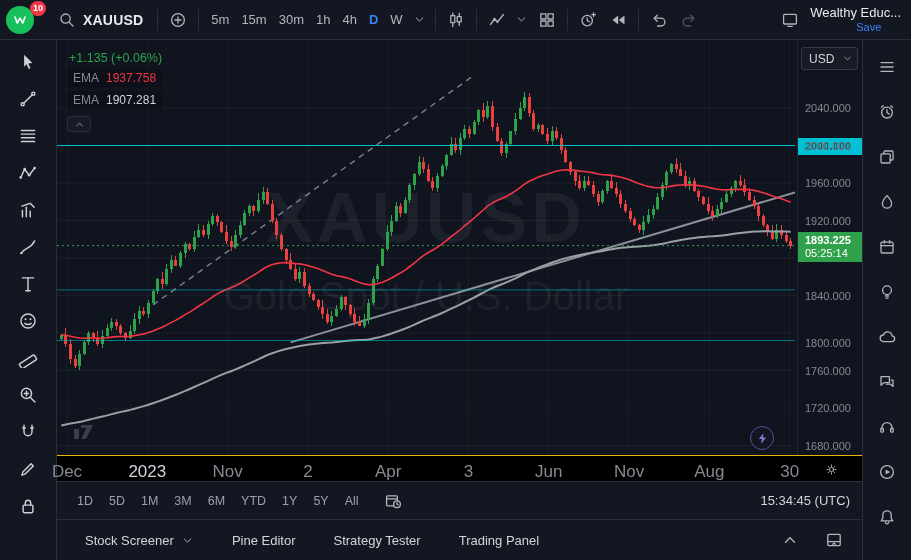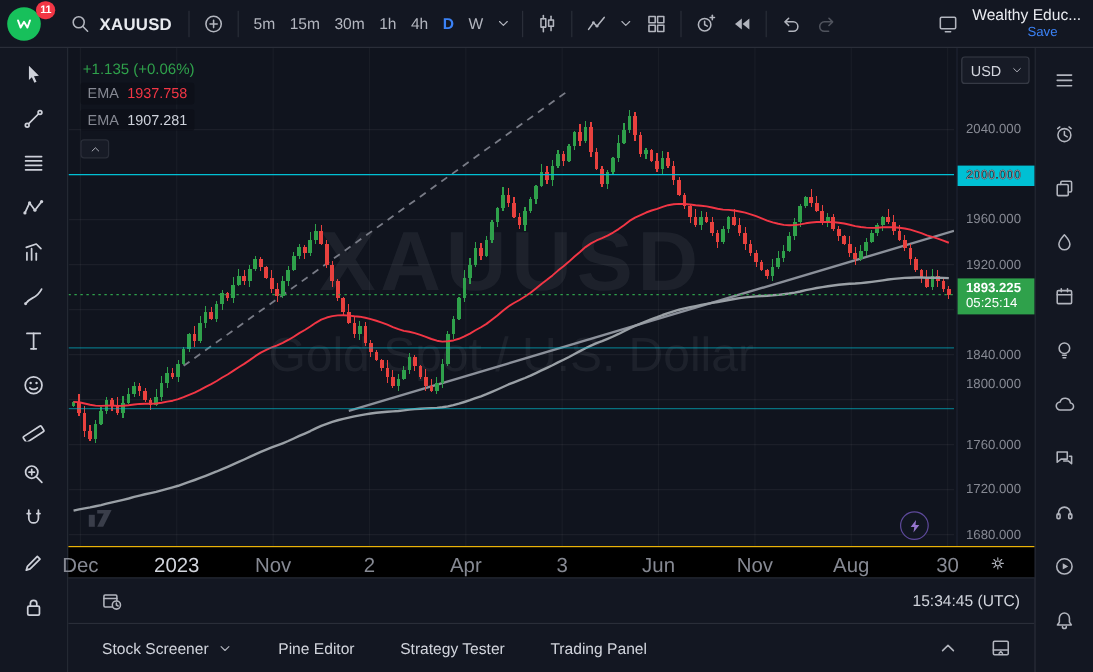--- a/index.html
+++ b/index.html
@@ -89,21 +89,21 @@
 
 <header class="topbar">
   <div class="logo-wrap">
     <div class="logo-circle">
         <span class="ic">
           <svg viewBox="0 0 18 18">
             <path d="M4 6 L6.2 12 L9 7.2 L11.8 12 L14 6" stroke="#fff" stroke-width="1.6" fill="none"></path>
           </svg>
         </span>
       </div>
-    <div class="notif-badge">11</div>
+    <div class="notif-badge">10</div>
   </div>
   <button class="symbol-btn">
     <span class="ic">
         <svg viewBox="0 0 18 18">
           <circle cx="7.6" cy="7.6" r="4.6"></circle>
           <line x1="11.1" y1="11.1" x2="15" y2="15"></line>
         </svg>
       </span>
     <span class="symbol-text">XAUUSD</span>
   </button>
@@ -747,21 +747,21 @@
         <div class="axis-badge cyan" id="cyanBadge" style="top: 97.5px;">2000.000</div>
         <div class="axis-badge current" id="curBadge" style="top: 191.602px;">
           <span class="b1">1893.225</span>
           <span class="b2">05:25:14</span>
         </div>
       <div class="price-label" style="top: 62px;">2040.000</div>
           <div class="price-label" style="top: 99.5px;">2000.000</div>
           <div class="price-label" style="top: 137px;">1960.000</div>
           <div class="price-label" style="top: 174.5px; text-align: right;">1920.000</div>
           <div class="price-label" style="top: 249.5px;">1840.000</div>
-          <div class="price-label" style="top: 274px;">1800.000</div>
+          <div class="price-label" style="top: 297px;">1800.000</div>
           <div class="price-label" style="top: 324.5px;">1760.000</div>
           <div class="price-label" style="top: 362px;">1720.000</div>
           <div class="price-label" style="top: 399.5px;">1680.000</div>
         </div>
     </div>
 
     <div class="time-axis" id="timeAxis">
       <button class="axis-gear">
           <span class="ic sm">
             <svg viewBox="0 0 18 18">
@@ -776,20 +776,31 @@
         <span class="time-label" style="left: 250.9px;">2</span>
         <span class="time-label" style="left: 331.2px;">Apr</span>
         <span class="time-label" style="left: 411.5px;">3</span>
         <span class="time-label" style="left: 491.8px;">Jun</span>
         <span class="time-label" style="left: 572.1px;">Nov</span>
         <span class="time-label" style="left: 652.4px;">Aug</span>
         <span class="time-label" style="left: 732.7px;">30</span>
       </div>
 
     <div class="range-bar">
+      <div style="display:flex" id="rangeRow">
+          <button class="range-btn">1D</button>
+          <button class="range-btn">5D</button>
+          <button class="range-btn">1M</button>
+          <button class="range-btn">3M</button>
+          <button class="range-btn">6M</button>
+          <button class="range-btn">YTD</button>
+          <button class="range-btn">1Y</button>
+          <button class="range-btn">5Y</button>
+          <button class="range-btn">All</button>
+        </div>
       <button class="icon-btn goto-date">
           <span class="ic">
             <svg viewBox="0 0 18 18">
               <rect x="2.6" y="3.8" width="10.8" height="10" rx="1"></rect>
               <line x1="2.6" y1="6.8" x2="13.4" y2="6.8"></line>
               <circle cx="13" cy="12.2" r="3.4" fill="#131722"></circle>
               <polyline points="13,10.6 13,12.2 14.4,13"></polyline>
             </svg>
           </span>
         </button>

